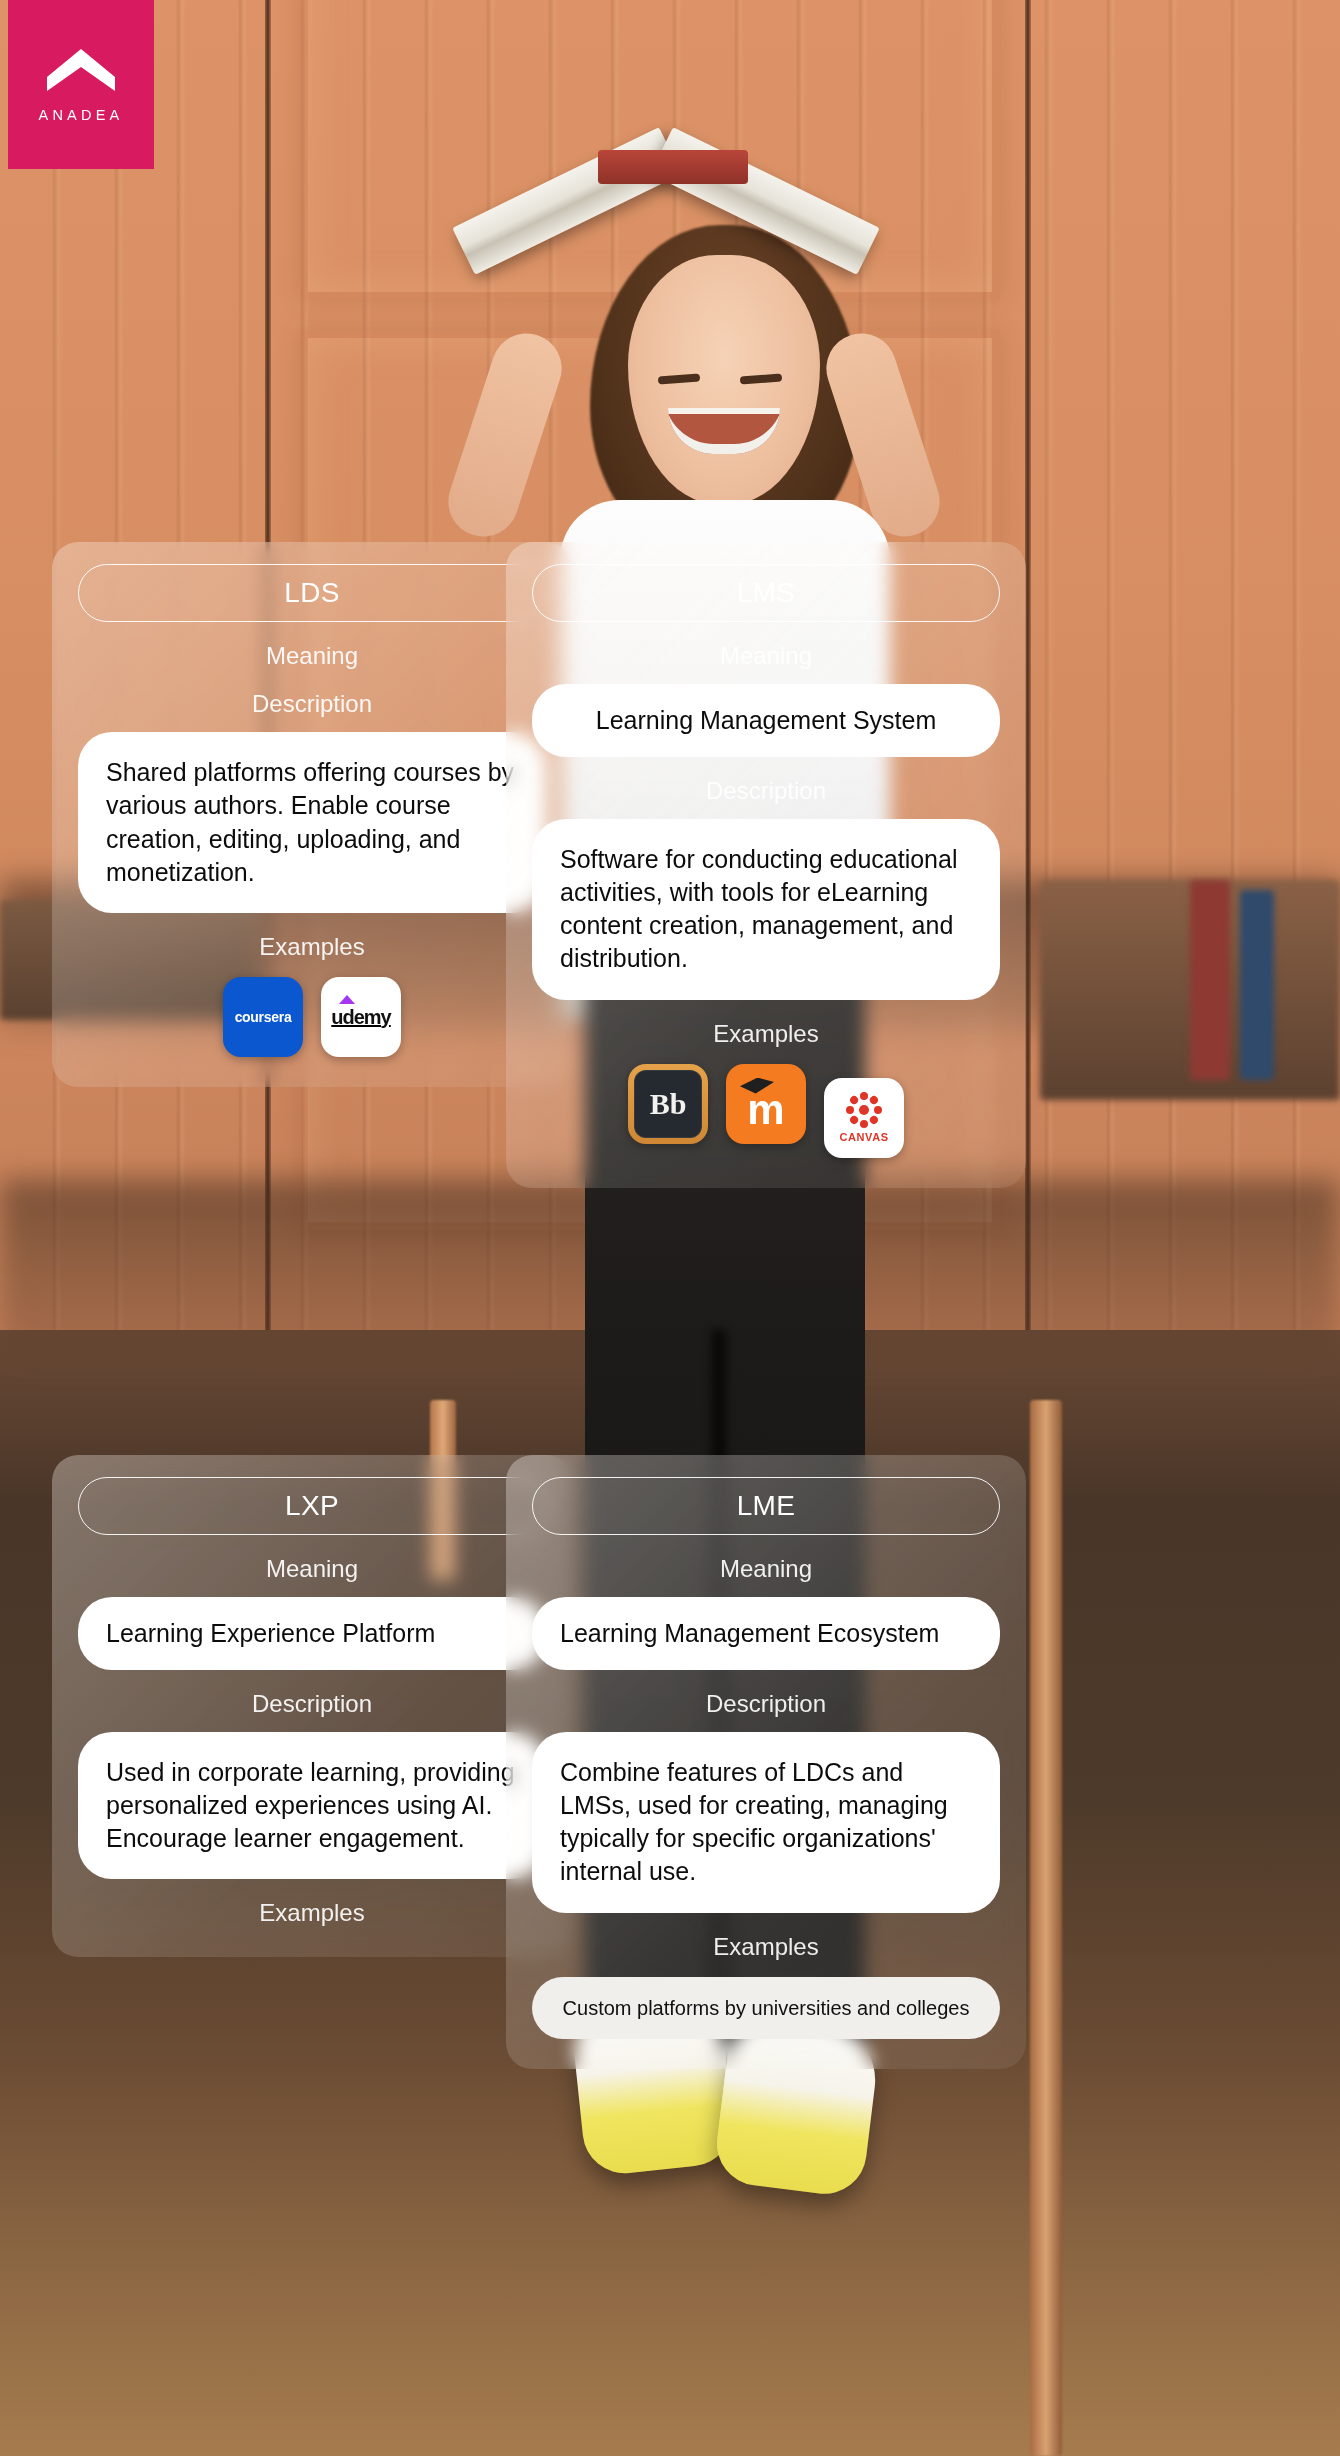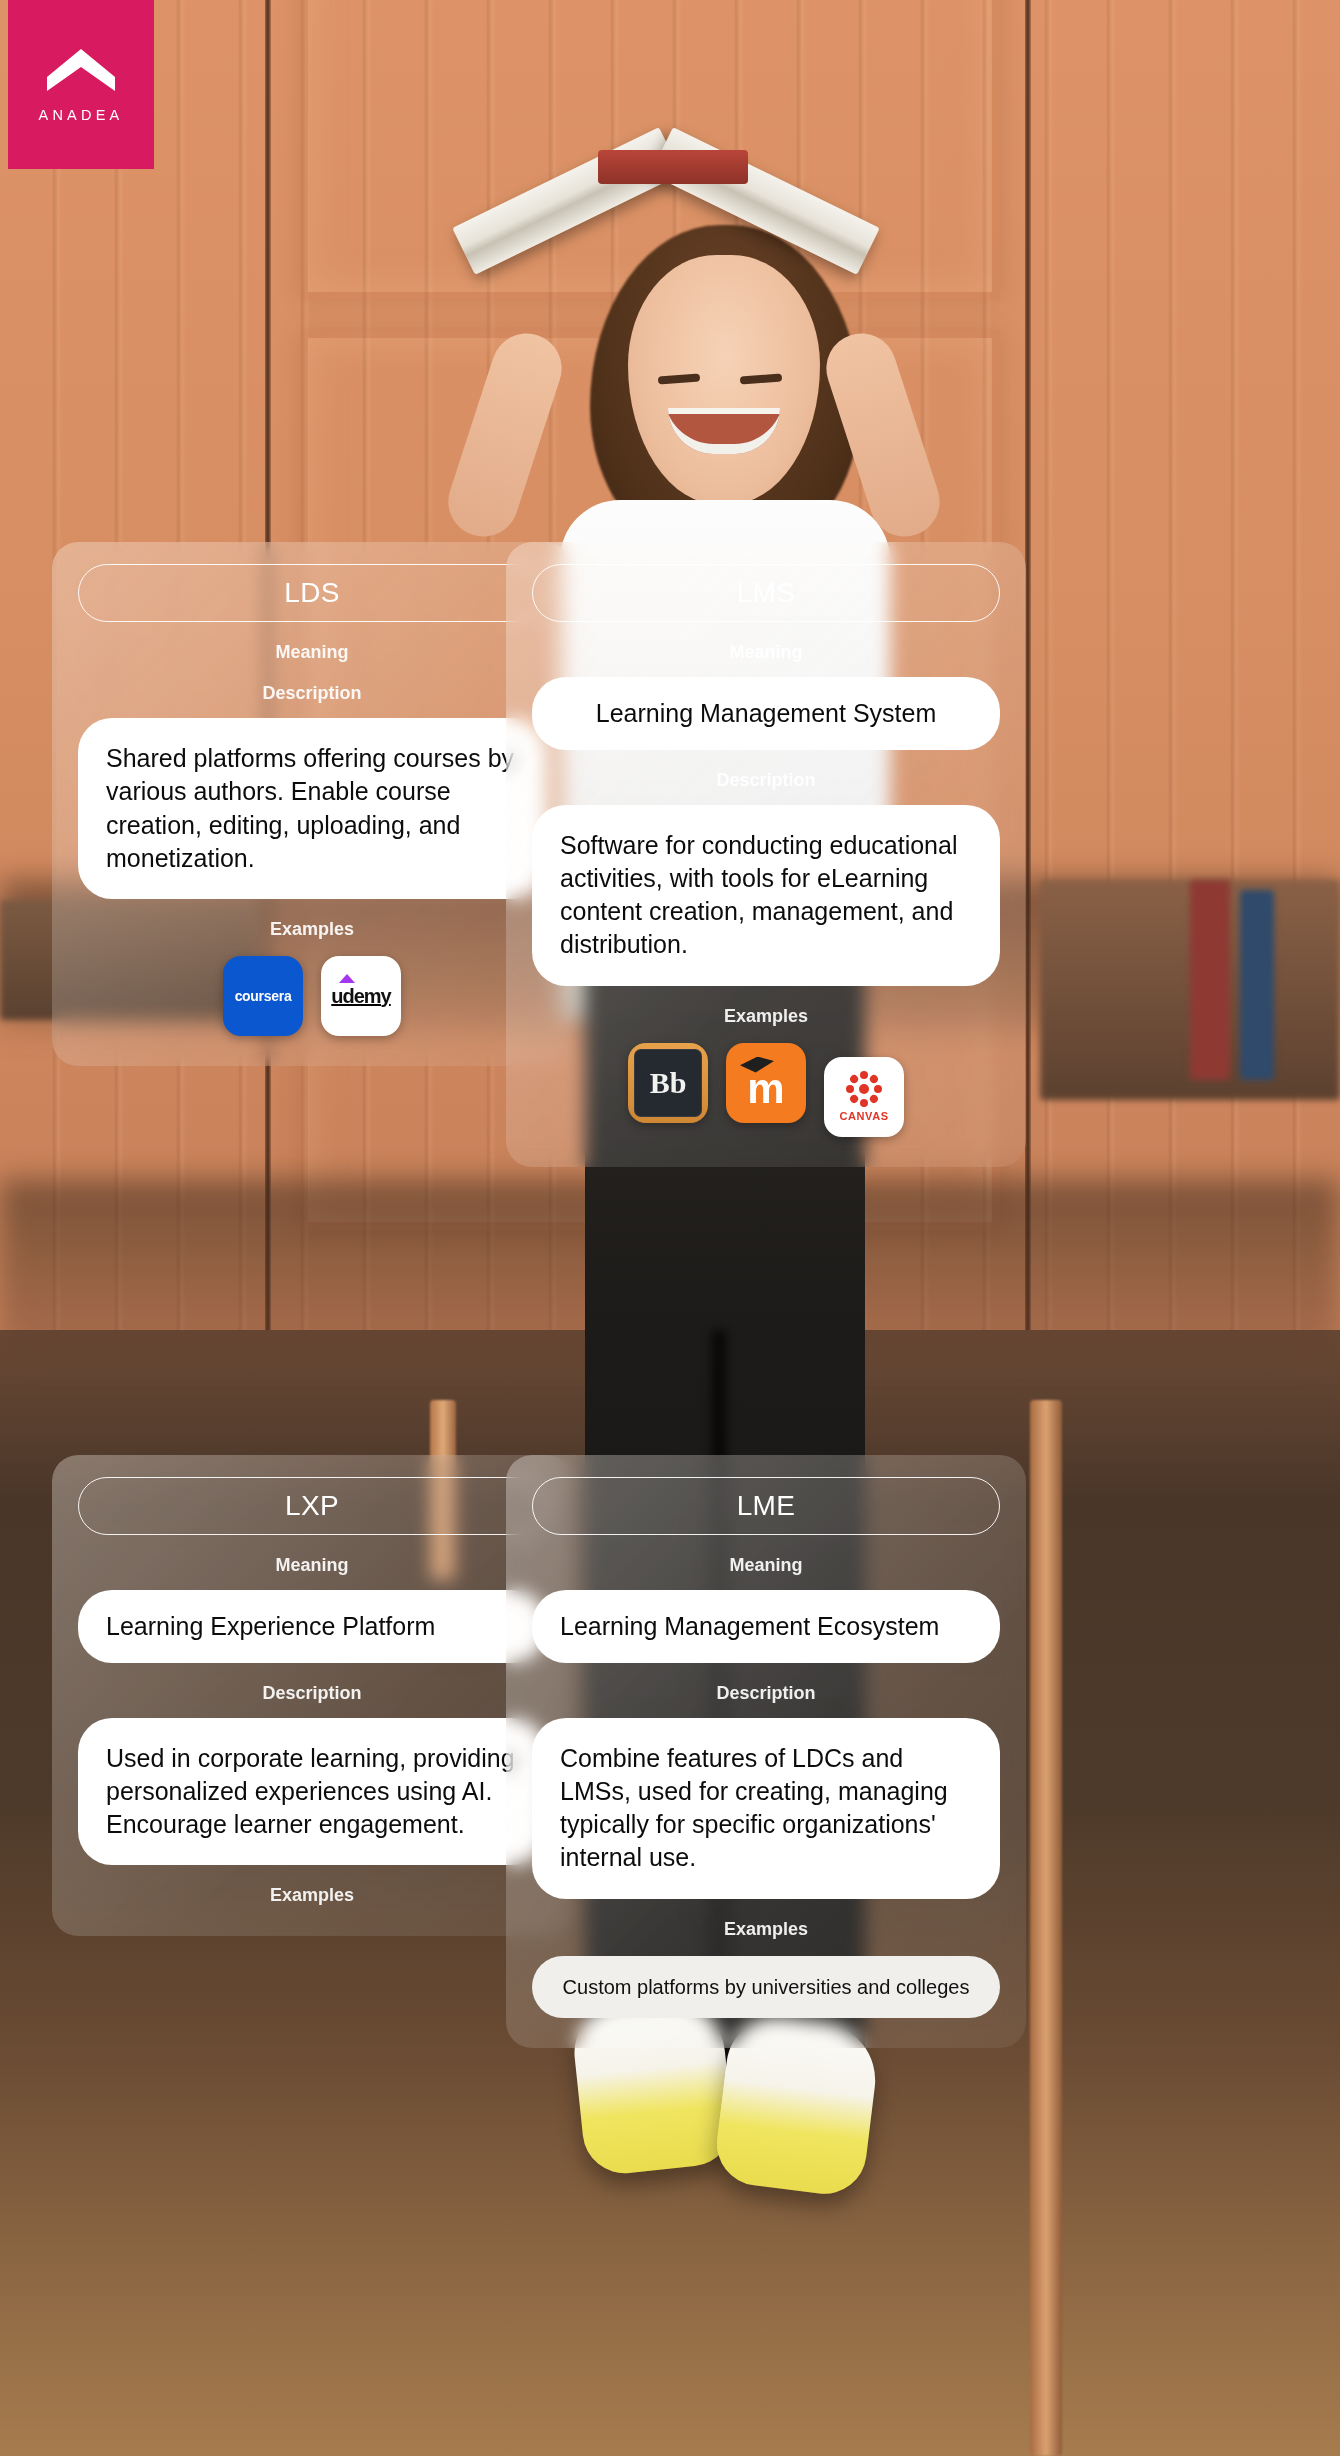--- a/index.html
+++ b/index.html
@@ -182,21 +182,21 @@
 
   
   .pill-title {
     height: 58px; border:1.6px solid rgba(255,255,255,.92);
     border-radius: 30px; display:flex; align-items:center; justify-content:center;
     color:#fff; font-size:28px; font-weight:400; letter-spacing:.3px;
   }
 
   .field-label {
     margin-top: 20px; text-align:center;
-    color: rgba(255,255,255,.92); font-size:18px; font-weight:700;
+    color: rgba(255,255,255,.92); font-size:24px; font-weight:400;
   }
 
   .bubble {
     margin-top: 14px;
     background:#fff; border-radius: 34px;
     padding: 20px 28px;
     color:#0c0c0c; font-size:25px; line-height:1.30;
   }
   .bubble.center { text-align:center; }
   .bubble.left { text-align:left; }
@@ -215,21 +215,21 @@
   .tile-coursera span { color:#fff; font-size:14px; font-weight:700; letter-spacing:-.3px; }
   .tile-udemy { background:#fff; flex-direction:column;text-decoration:underline; }
   .tile-udemy .u-word { color:#111; font-size:20px; font-weight:700; letter-spacing:-1px; position:relative; }
   .tile-udemy .u-caret {
     position:absolute; left:8px; top:-11px; width:0; height:0;
     border-left:8px solid transparent; border-right:8px solid transparent;
     border-bottom:9px solid #a435f0;
   }
   .tile-bb { background: linear-gradient(to bottom,#e6a24a,#cf8733); padding:6px; }
   .tile-bb .slate {
-    width:100%; height:100%; background:#252a31; border-radius:7px;
+    width:100%; height:100%; background:#252a31; border-radius:12px;
     display:flex; align-items:center; justify-content:center;
     color:#f2f2ef; font-family:"Liberation Serif", serif; font-size:30px; font-weight:700;
     box-shadow: inset 0 0 0 1px rgba(255,255,255,.08);
   }
   .tile-moodle { background:#f47b20; position:relative; }
   .tile-moodle .m-letter { color:#fff; font-size:42px; font-weight:700; line-height:1; margin-top:12px; }
   .tile-moodle .cap {
     position:absolute; left:14px; top:14px; width:34px; height:16px;
     background:#1f1f1f; clip-path: polygon(0 55%, 52% 0, 100% 28%, 46% 100%);
   }

